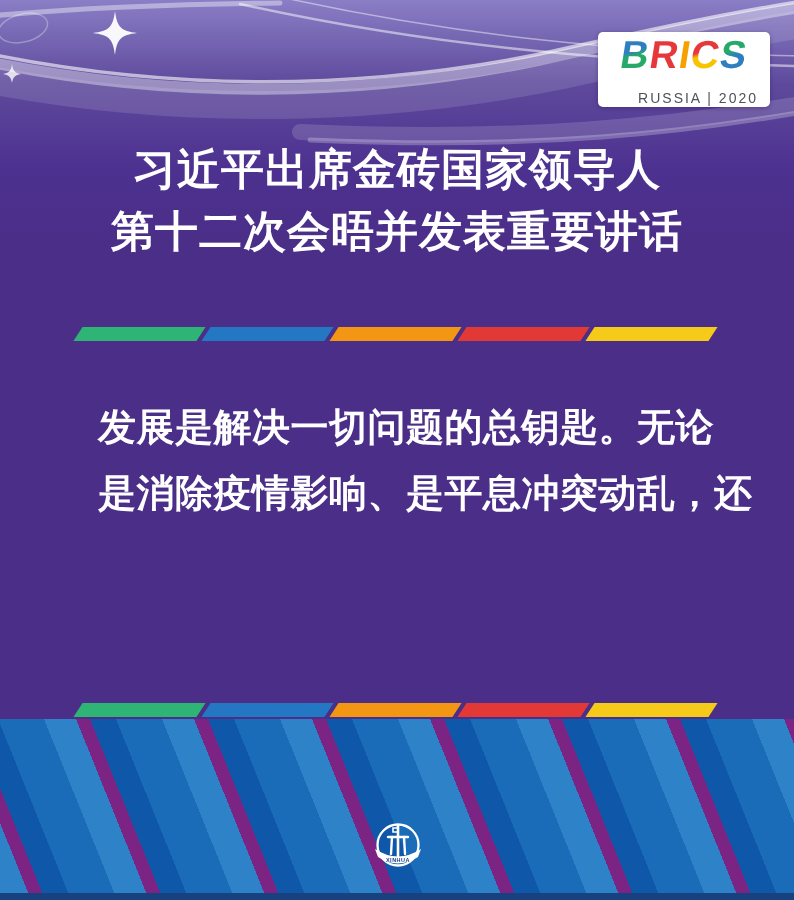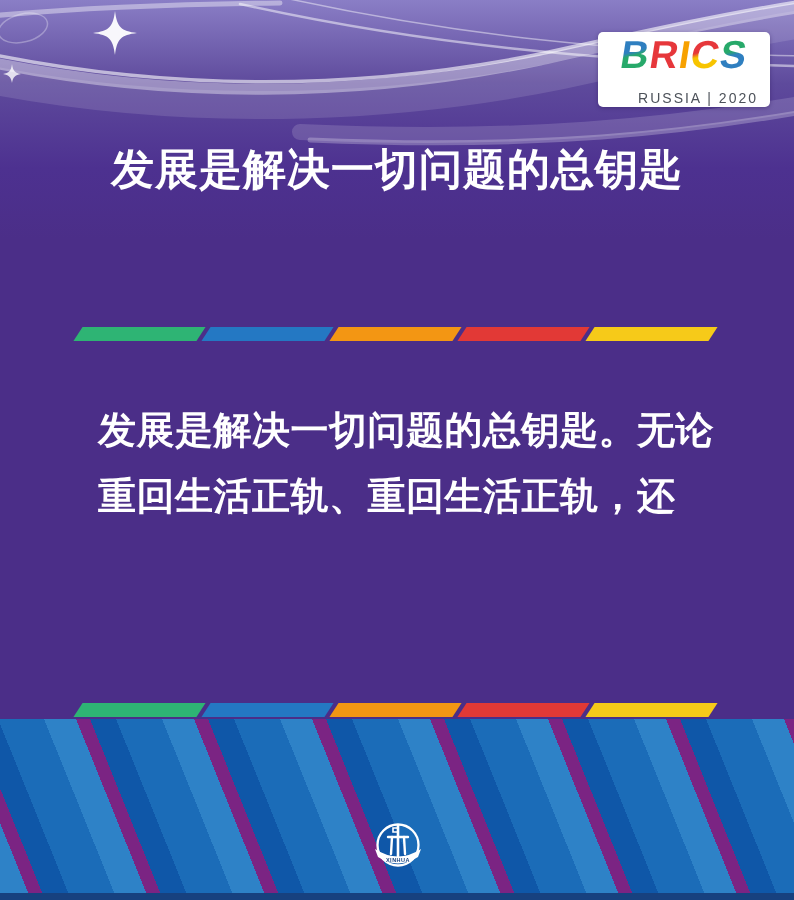--- a/index.html
+++ b/index.html
@@ -29,21 +29,21 @@
          font-weight:bold;font-size:43px;line-height:62px;letter-spacing:1px;}
 
   
   .stripe{position:absolute;left:78px;width:640px;height:14px;display:flex;gap:5px;}
   .stripe-top{top:327px;}
   .stripe-bottom{top:703px;}
   .seg{width:123px;height:14px;transform:skewX(-33deg);}
 
   
   .quote{position:absolute;top:397px;left:98px;color:#ffffff;white-space:nowrap;
-         font-family:Liberation Sans, sans-serif;font-weight:bold;font-size:38px;
+         font-family:Liberation Mono, monospace;font-weight:bold;font-size:38px;
          line-height:66px;letter-spacing:.5px;}
   .quote .tight{letter-spacing:-2.2px;}
 
   
   .blue-section{position:absolute;top:719px;left:0;width:794px;height:174px;overflow:hidden;
                 background:#1b6cb8;}
   .diag{position:absolute;top:0;left:-160px;width:1280px;height:174px;
         transform:skewX(22deg);transform-origin:0 0;
         background:repeating-linear-gradient(90deg,
           #7b2483 0 14px,#0f57a8 14px 40px,#1b6cb8 40px 86px,#2e82c7 86px 118px);}
@@ -88,34 +88,35 @@
       <span class="bl bl-b">B</span>
       <span class="bl bl-r">R</span>
       <span class="bl bl-i">I</span>
       <span class="bl bl-c">C</span>
       <span class="bl bl-s">S</span>
     </div>
     <div class="brics-sub">RUSSIA | 2020</div>
   </div>
 
   <div class="title">
-    <div>发展是解决一切问题的总钥匙</div>
+    <div>习近平出席金砖国家领导人</div>
+    <div>第十二次会晤并发表重要讲话</div>
   </div>
 
   <div class="stripe stripe-top">
     <span class="seg" style="background:#2eb474"></span>
     <span class="seg" style="background:#2478c3"></span>
     <span class="seg" style="background:#f39613"></span>
     <span class="seg" style="background:#e23936"></span>
     <span class="seg" style="background:#f6ca19"></span>
   </div>
 
   <div class="quote">
     <div>发展是解决一切问题的总钥匙。无论</div>
-    <div>重回生活正轨、重回生活正轨，还</div>
+    <div>是消除疫情影响、是平息冲突动乱，还</div>
   </div>
 
   <div class="stripe stripe-bottom">
     <span class="seg" style="background:#2eb474"></span>
     <span class="seg" style="background:#2478c3"></span>
     <span class="seg" style="background:#f39613"></span>
     <span class="seg" style="background:#e23936"></span>
     <span class="seg" style="background:#f6ca19"></span>
   </div>
 

